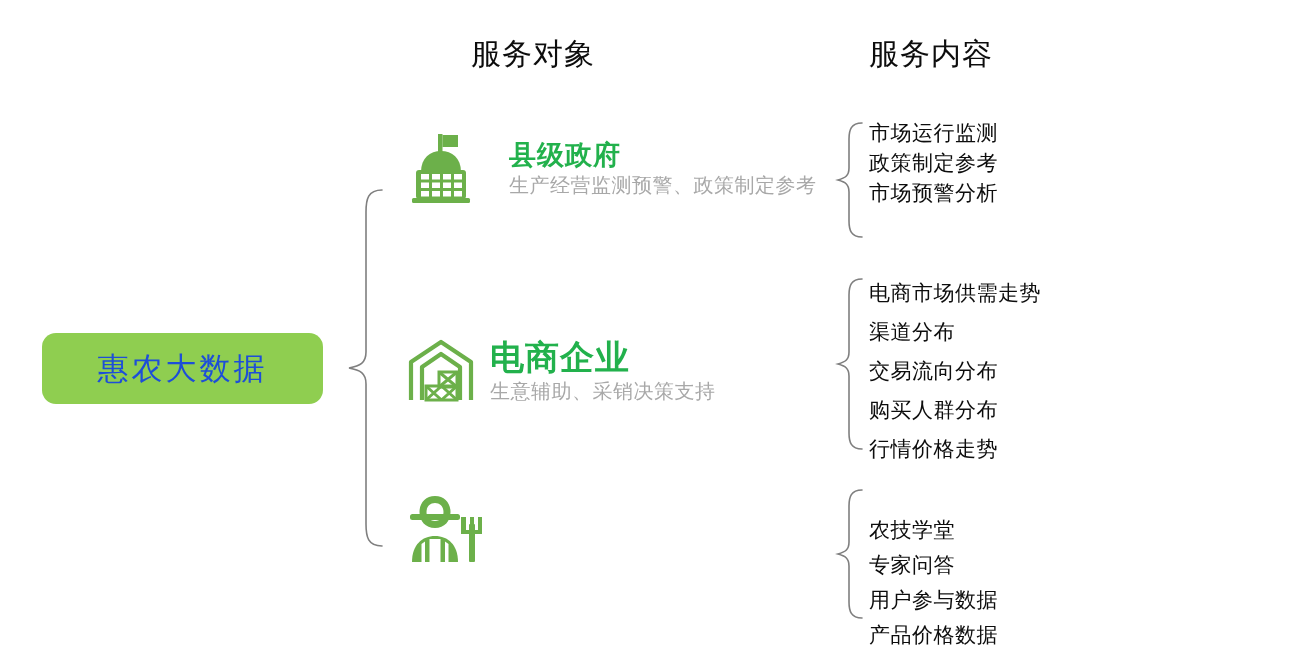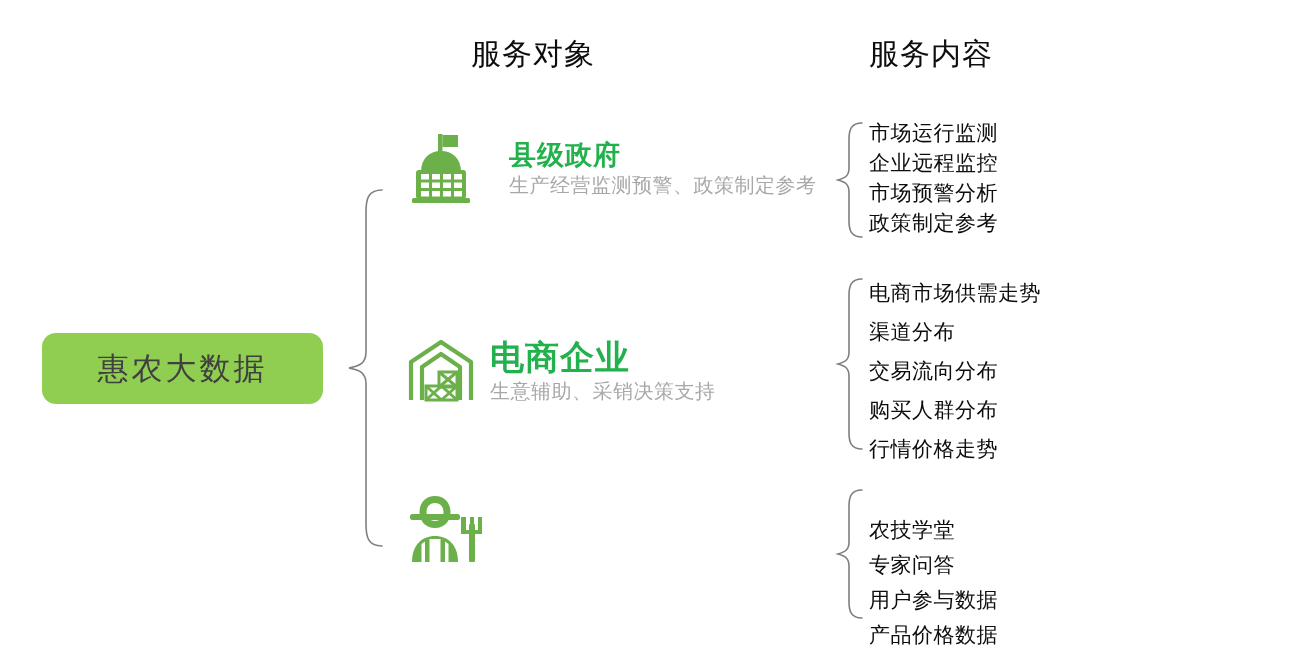--- a/index.html
+++ b/index.html
@@ -37,21 +37,21 @@
     height: 71px;
     background: #8FCE50;
     border-radius: 14px;
     display: flex;
     align-items: center;
     justify-content: center;
   }
   #root-node .root-label {
     font-family: "Liberation Serif", "DejaVu Serif", serif;
     font-size: 31px;
-    color: #404040;
+    color: #1d4ed8;
     letter-spacing: 3px;
     white-space: nowrap;
   }
 
   
   #brace-layer {
     position: absolute;
     left: 0; top: 0;
     width: 1306px; height: 656px;
     pointer-events: none;
@@ -274,23 +274,22 @@
 
         <path d="M53 25 H58 V38 H70 V25 H75 V42 H53 Z"></path>
         <rect x="62" y="25" width="4" height="13"></rect>
       </g>
     </svg>
   </div>
 </div>
 
 <div id="content-gov" class="content-group">
   <div class="content-item">市场运行监测</div>
-  <div class="content-item">企业远程监控</div>
+  <div class="content-item">政策制定参考</div>
   <div class="content-item">市场预警分析</div>
-  <div class="content-item">政策制定参考</div>
 </div>
 
 <div id="content-ecom" class="content-group">
   <div class="content-item">电商市场供需走势</div>
   <div class="content-item">渠道分布</div>
   <div class="content-item">交易流向分布</div>
   <div class="content-item">购买人群分布</div>
   <div class="content-item">行情价格走势</div>
 </div>
 

